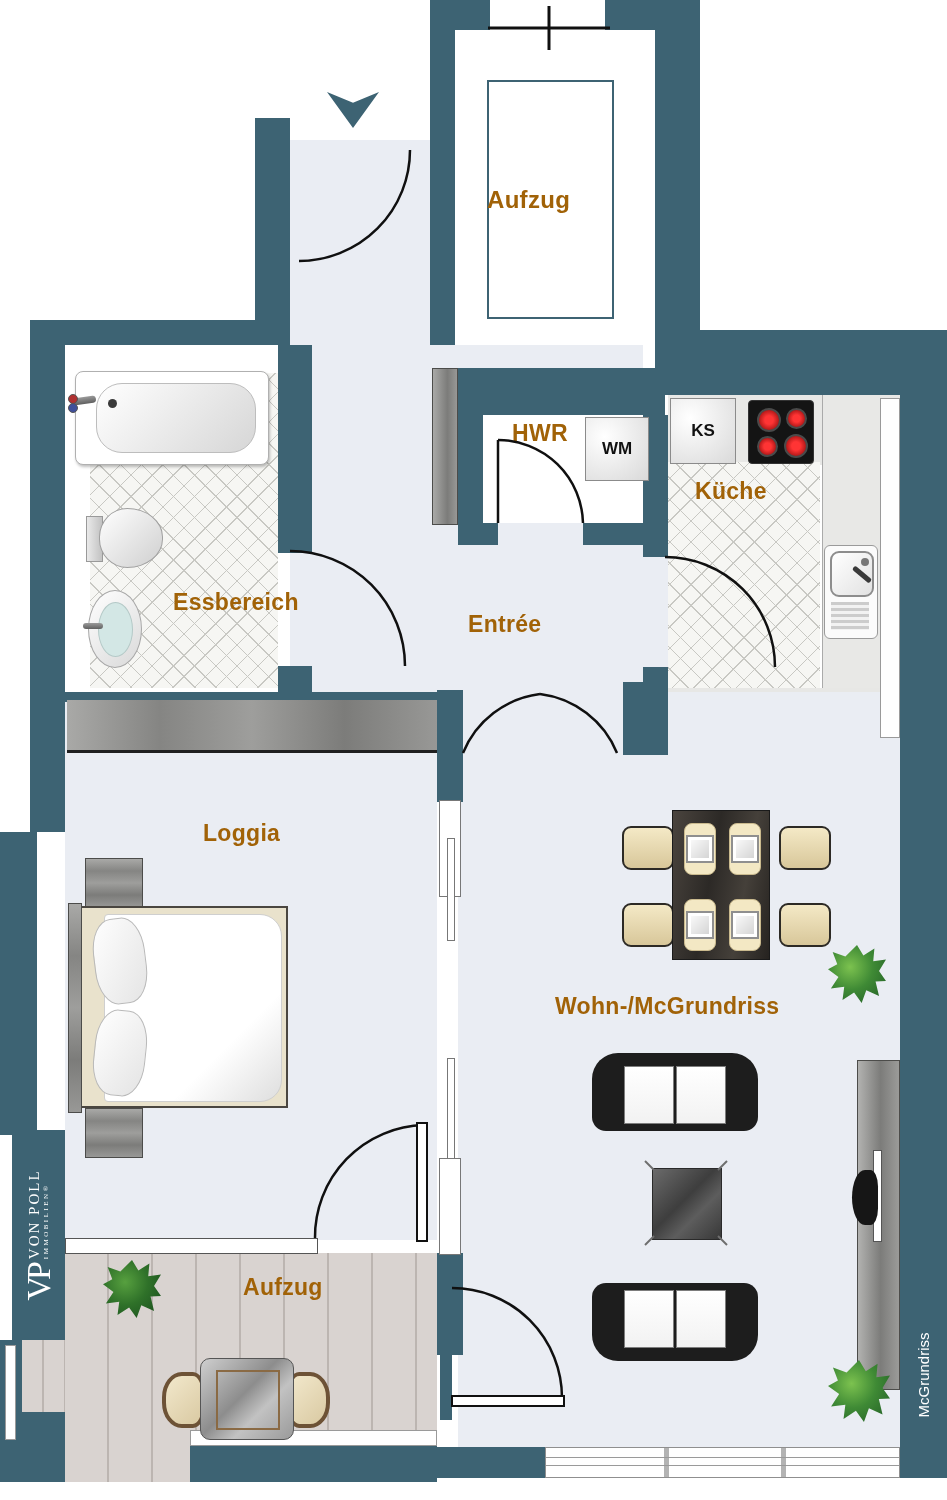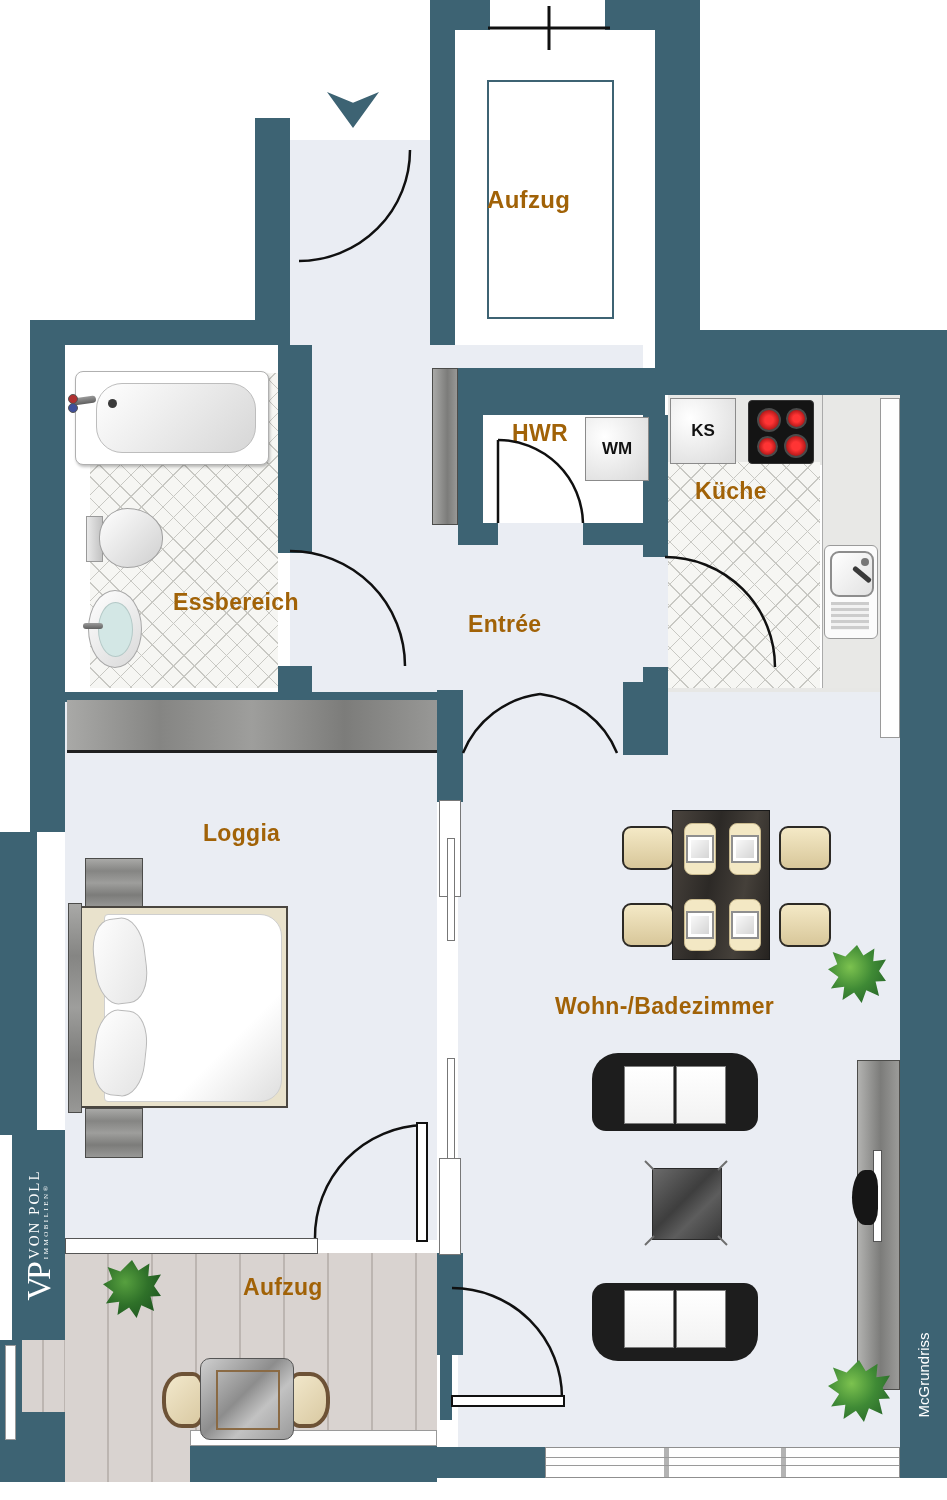--- a/index.html
+++ b/index.html
@@ -191,21 +191,21 @@
   <div class="abs" style="left:200px;top:1358px;width:92px;height:80px;background:linear-gradient(135deg,#cfcfcf 0%,#8d8d8d 45%,#c2c2c2 65%,#9a9a9a 100%);border:1px solid #555;border-radius:10px;">
     <div style="position:absolute;left:15px;top:11px;width:60px;height:56px;border:2px solid #8a6a44;"></div>
   </div>
 
   <div class="label" style="left:487px;top:186px;width:123px;font-size:24px;">Aufzug</div>
   <div class="label" style="left:512px;top:420px;width:72px;">HWR</div>
   <div class="label" style="left:695px;top:478px;width:95px;">Küche</div>
   <div class="label" style="left:173px;top:589px;width:170px;">Essbereich</div>
   <div class="label" style="left:468px;top:611px;width:130px;">Entrée</div>
   <div class="label" style="left:203px;top:820px;width:120px;">Loggia</div>
-  <div class="label" style="left:555px;top:993px;width:225px;">Wohn-/Badezimmer</div>
+  <div class="label" style="left:555px;top:993px;width:225px;">Wohn-/McGrundriss</div>
   <div class="label" style="left:243px;top:1274px;width:100px;">Aufzug</div>
 
   <div class="logo-wrap" style="left:12px;top:1130px;width:53px;height:210px;">
     <div style="position:absolute;left:0;top:210px;width:210px;height:53px;transform:rotate(-90deg);transform-origin:0 0;
                 display:flex;align-items:center;justify-content:center;gap:6px;">
       <span style="font-size:34px;letter-spacing:-4px;">VP</span>
       <span style="display:flex;flex-direction:column;line-height:1.1;">
         <span style="font-size:15px;letter-spacing:2px;">VON POLL</span>
         <span style="font-size:7px;letter-spacing:2.5px;">IMMOBILIEN®</span>
       </span>

